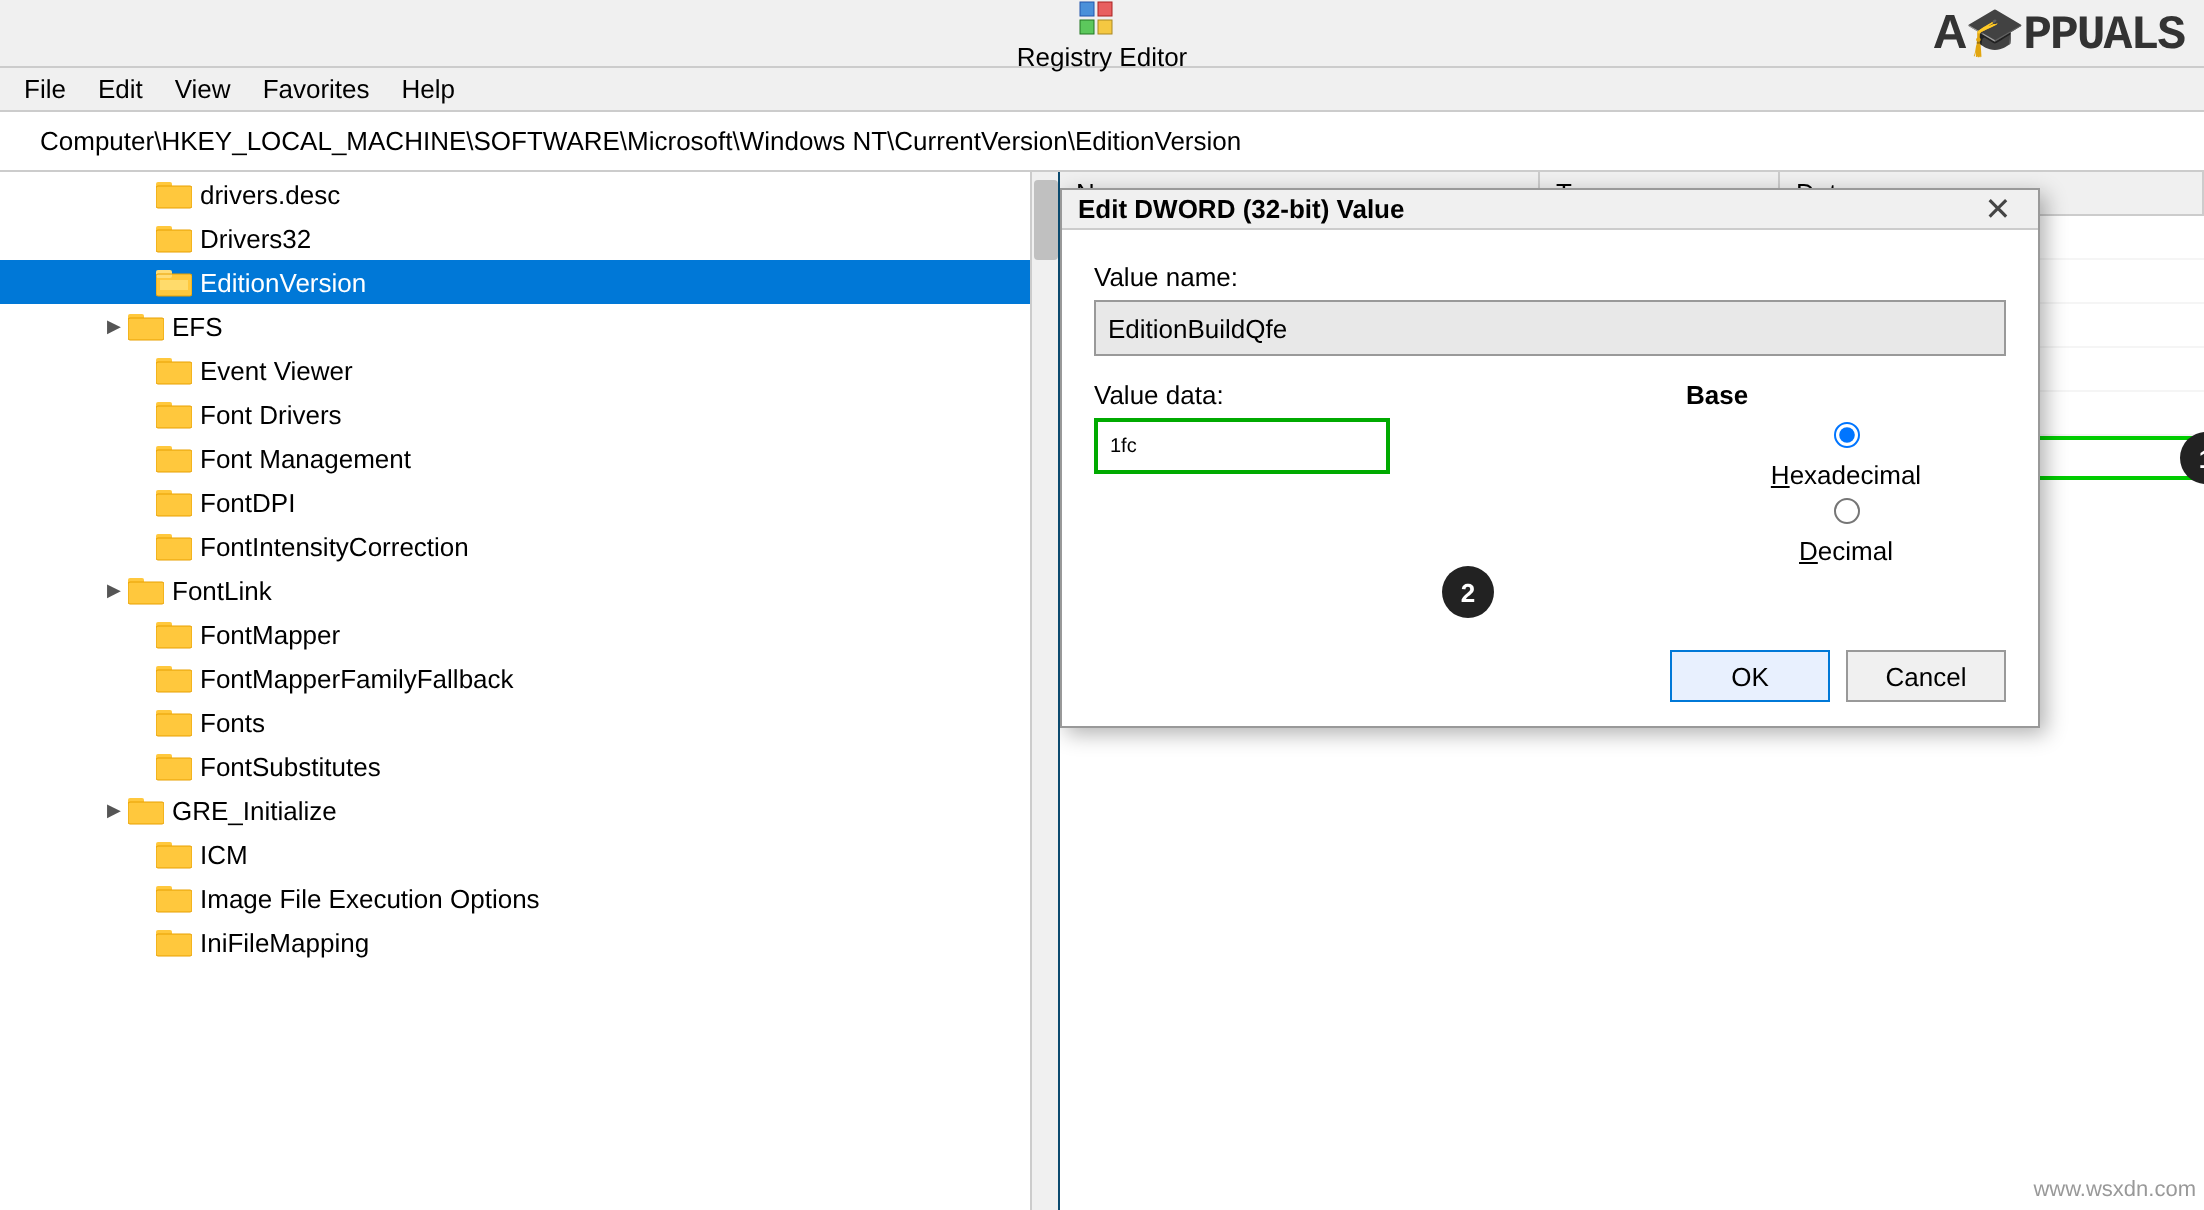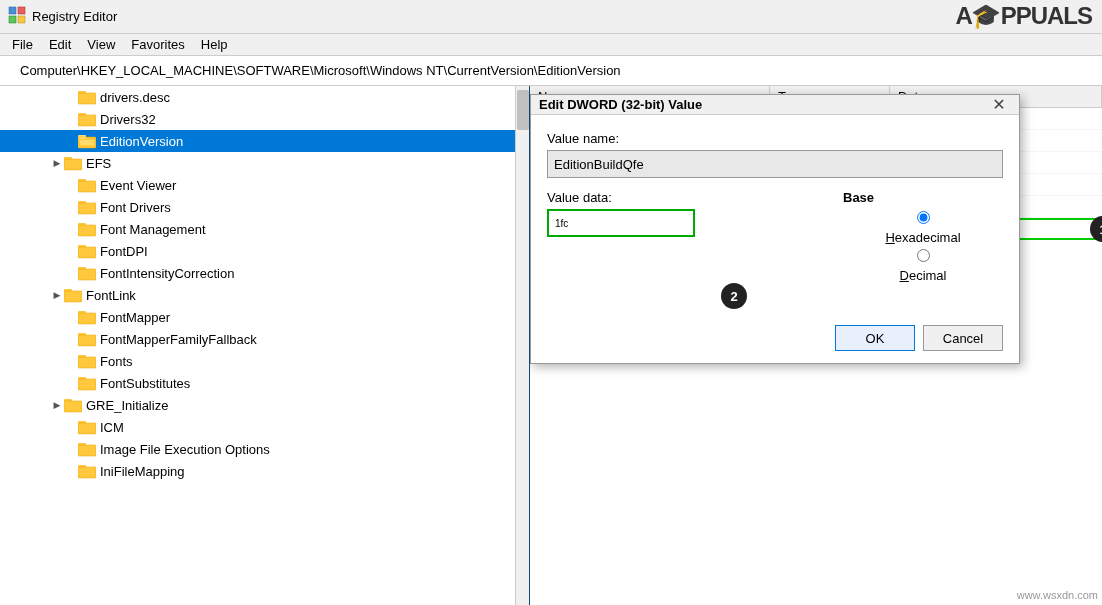--- a/index.html
+++ b/index.html
@@ -6,20 +6,21 @@
     body { font-family: 'Segoe UI', Tahoma, Geneva, Verdana, sans-serif; font-size: 13px; background: #f0f0f0; width: 1102px; height: 605px; overflow: hidden; }
 
     
     .title-bar {
       background: #f0f0f0;
       height: 34px;
       display: flex;
       align-items: center;
       padding: 0 8px;
       border-bottom: 1px solid #ccc;
+      flex-direction: column;
     }
 
     
     .menu-bar {
       background: #f0f0f0;
       height: 22px;
       display: flex;
       align-items: center;
       padding: 0 4px;
       border-bottom: 1px solid #ccc;
@@ -285,21 +286,21 @@
     <svg width="18" height="18" viewBox="0 0 18 18">
       <rect x="1" y="1" width="7" height="7" fill="#4a90d9" stroke="#2255aa" stroke-width="0.5"></rect>
       <rect x="10" y="1" width="7" height="7" fill="#e85f5f" stroke="#aa2222" stroke-width="0.5"></rect>
       <rect x="1" y="10" width="7" height="7" fill="#5cc85c" stroke="#227722" stroke-width="0.5"></rect>
       <rect x="10" y="10" width="7" height="7" fill="#f5c842" stroke="#aa8822" stroke-width="0.5"></rect>
     </svg>
   </div>
   <span>Registry Editor</span>
 
   <div style="position:absolute; right:10px; top:2px; font-size:24px; font-weight:900; color:#333; letter-spacing:-1px;">
-    <span style="color:#333;">A</span><span style="color:#e44;">🎓</span><span style="color:#333;">PPUALS</span>
+    <span style="color:#333;">A</span><span style="color:#e44;">🎓</span><span style="color:#333;font-family:Liberation Mono, monospace;">PPUALS</span>
   </div>
 </div>
 
 <div class="menu-bar">
   <span class="menu-item">File</span>
   <span class="menu-item">Edit</span>
   <span class="menu-item">View</span>
   <span class="menu-item">Favorites</span>
   <span class="menu-item">Help</span>
 </div>

